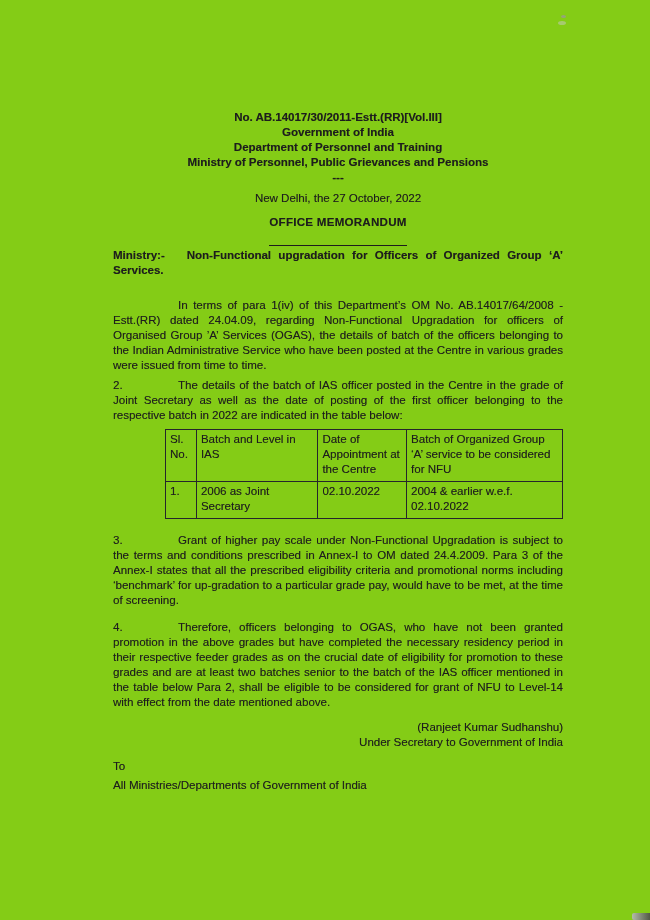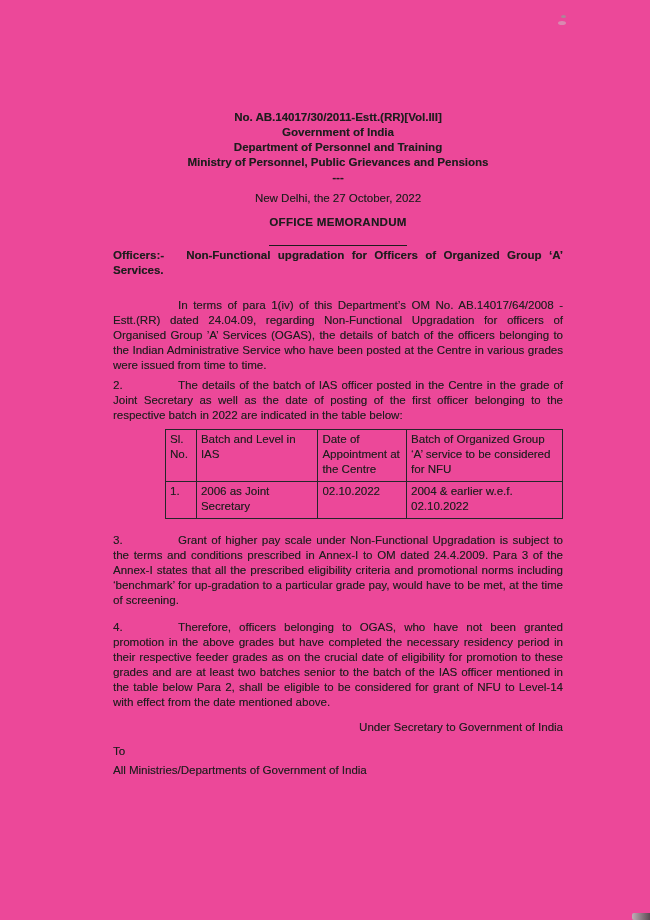--- a/index.html
+++ b/index.html
@@ -1,18 +1,18 @@
 <!DOCTYPE html>
 <html><head>
 <meta charset="utf-8">
 <style>
   html,body { margin:0; padding:0; background:#ffffff; }
   .page {
     position:relative; width:650px; height:920px; margin:0 auto;
-    background:#ec4899; overflow:hidden;
+    background:#84cc16; overflow:hidden;
     font-family:"Liberation Sans", sans-serif; color:#1d1d1d;
   }
   .content {
     position:absolute; left:113px; top:0; width:450px; padding-top:110px;
     font-size:11.5px; line-height:15px;
     text-shadow:0.2px 0.2px 0 rgba(30,30,30,0.45);
   }
   .doc-head { text-align:center; font-weight:bold; font-size:11.5px; }
   .doc-head div { white-space:nowrap; }
   .date-line { text-align:center; margin-top:6px; }
@@ -75,21 +75,21 @@
       <div>Ministry of Personnel, Public Grievances and Pensions</div>
       <div>---</div>
     </div>
 
     <div class="date-line">New Delhi, the 27 October, 2022</div>
 
     <div class="om-title">
       <span>OFFICE MEMORANDUM</span>
     </div>
 
-    <p class="subject"><span>Officers:-</span><span class="tabsp"></span><span>Non-Functional upgradation for Officers of Organized Group ‘A’ Services.</span></p>
+    <p class="subject"><span>Ministry:-</span><span class="tabsp"></span><span>Non-Functional upgradation for Officers of Organized Group ‘A’ Services.</span></p>
 
     <p class="para p1">In terms of para 1(iv) of this Department’s OM No. AB.14017/64/2008 - Estt.(RR) dated 24.04.09, regarding Non-Functional Upgradation for officers of Organised Group ’A’ Services (OGAS), the details of batch of the officers belonging to the Indian Administrative Service who have been posted at the Centre in various grades were issued from time to time.</p>
 
     <p class="para p2"><span class="pnum">2.</span><span>The details of the batch of IAS officer posted in the Centre in the grade of Joint Secretary as well as the date of posting of the first officer belonging to the respective batch in 2022 are indicated in the table below:</span></p>
 
     <table class="doc-table">
       <thead>
         <tr>
           <th class="col-sl">Sl. No.</th>
           <th class="col-batch">Batch and Level in IAS</th>
@@ -106,20 +106,21 @@
         </tr>
       </tbody>
     </table>
 
     <p class="para p3"><span class="pnum">3.</span><span>Grant of higher pay scale under Non-Functional Upgradation is subject to the terms and conditions prescribed in Annex-I to OM dated 24.4.2009. Para 3 of the Annex-I states that all the prescribed eligibility criteria and promotional norms including ‘benchmark’ for up-gradation to a particular grade pay, would have to be met, at the time of screening.</span></p>
 
     <p class="para p4"><span class="pnum">4.</span><span>Therefore, officers belonging to OGAS, who have not been granted promotion in the above grades but have completed the necessary residency period in their respective feeder grades as on the crucial date of eligibility for promotion to these grades and are at least two batches senior to the batch of the IAS officer mentioned in the table below Para 2, shall be eligible to be considered for grant of NFU to Level-14 with effect from the date mentioned above.</span></p>
 
 
     <div class="sig-text">
+      <div>(Ranjeet Kumar Sudhanshu)</div>
       <div>Under Secretary to Government of India</div>
     </div>
 
     <div class="to-block">
       <div>To</div>
       <div class="addr">All Ministries/Departments of Government of India</div>
     </div>
 
   </div>
 </div>

